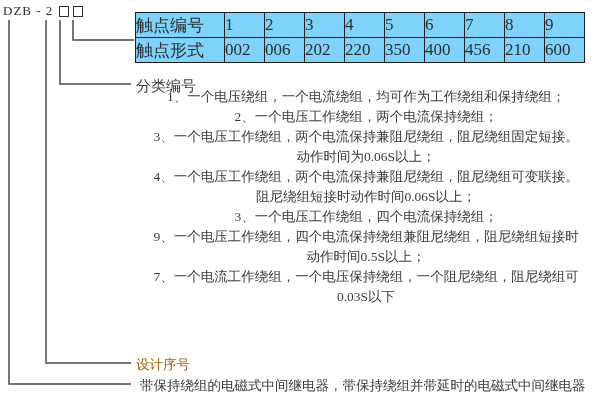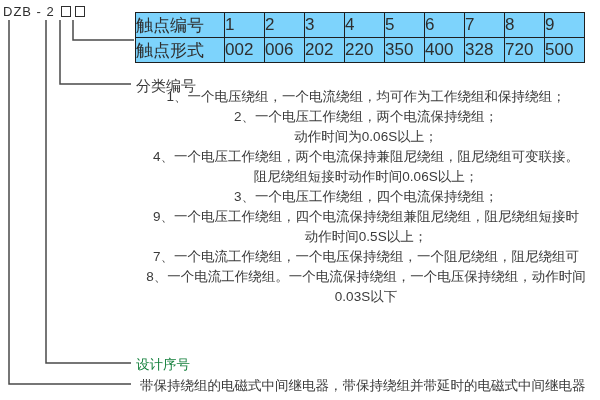--- a/index.html
+++ b/index.html
@@ -1,20 +1,20 @@
 <!DOCTYPE html>
 <html><head>
 <meta charset="utf-8">
 <style>
   html,body{margin:0;padding:0;background:#fff;}
   .page{
     position:relative;
     width:600px;height:400px;
     background:#fff;
-    font-family:Liberation Sans, sans-serif;
+    font-family:Liberation Serif, serif;
     color:#333;
     overflow:hidden;
   }
   .model{
     position:absolute;left:3px;top:3px;
     font-size:13px;letter-spacing:1px;color:#2e2e2e;
     display:flex;align-items:center;height:16px;
   }
   .ph-box{
     display:inline-block;width:8px;height:9px;
@@ -30,21 +30,21 @@
     border:1.6px solid #1f1f1f;
     height:24px;padding:0;
     vertical-align:middle;
     font-size:17px;color:#2e2e2e;background:#7dd3fc;
   }
   td.lblcell{width:88px;}
   td.valcell{width:39px;}
   .cls-label{position:absolute;left:136px;top:77px;font-size:15px;color:#3a3a3a;}
   .cls-list{position:absolute;left:136px;top:87px;width:460px;text-align:center;}
   .cls-line{height:20px;line-height:20px;font-size:13.5px;white-space:nowrap;color:#3a3a3a;}
-  .design-label{position:absolute;left:136px;top:356px;font-size:13.5px;color:#15803d;}
+  .design-label{position:absolute;left:136px;top:356px;font-size:13.5px;color:#a16207;}
   .desc-line{position:absolute;left:140px;top:377px;font-size:13.5px;white-space:nowrap;color:#3a3a3a;}
 </style>
 </head>
 <body>
 
 <div class="page">
 
   <div class="model">
     <span>DZB - 2</span>
     <span class="ph-box first"></span>
@@ -73,39 +73,39 @@
       <td class="valcell">9</td>
     </tr>
     <tr>
       <td class="lblcell">触点形式</td>
       <td class="valcell">002</td>
       <td class="valcell">006</td>
       <td class="valcell">202</td>
       <td class="valcell">220</td>
       <td class="valcell">350</td>
       <td class="valcell">400</td>
-      <td class="valcell">328</td>
-      <td class="valcell">720</td>
-      <td class="valcell">500</td>
+      <td class="valcell">456</td>
+      <td class="valcell">210</td>
+      <td class="valcell">600</td>
     </tr>
   </tbody>
     </table>
 
   <div class="cls-label">分类编号</div>
   <div class="cls-list">
     <div class="cls-line">1、一个电压绕组，一个电流绕组，均可作为工作绕组和保持绕组；</div>
     <div class="cls-line">2、一个电压工作绕组，两个电流保持绕组；</div>
+    <div class="cls-line">3、一个电压工作绕组，两个电流保持兼阻尼绕组，阻尼绕组固定短接。</div>
     <div class="cls-line">动作时间为0.06S以上；</div>
     <div class="cls-line">4、一个电压工作绕组，两个电流保持兼阻尼绕组，阻尼绕组可变联接。</div>
     <div class="cls-line">阻尼绕组短接时动作时间0.06S以上；</div>
     <div class="cls-line">3、一个电压工作绕组，四个电流保持绕组；</div>
     <div class="cls-line">9、一个电压工作绕组，四个电流保持绕组兼阻尼绕组，阻尼绕组短接时</div>
     <div class="cls-line">动作时间0.5S以上；</div>
     <div class="cls-line">7、一个电流工作绕组，一个电压保持绕组，一个阻尼绕组，阻尼绕组可</div>
-    <div class="cls-line">8、一个电流工作绕组。一个电流保持绕组，一个电压保持绕组，动作时间</div>
     <div class="cls-line">0.03S以下</div>
   </div>
 
   <div class="design-label">设计序号</div>
 
   <div class="desc-line">带保持绕组的电磁式中间继电器，带保持绕组并带延时的电磁式中间继电器</div>
 
 </div>
 
 </body></html>

